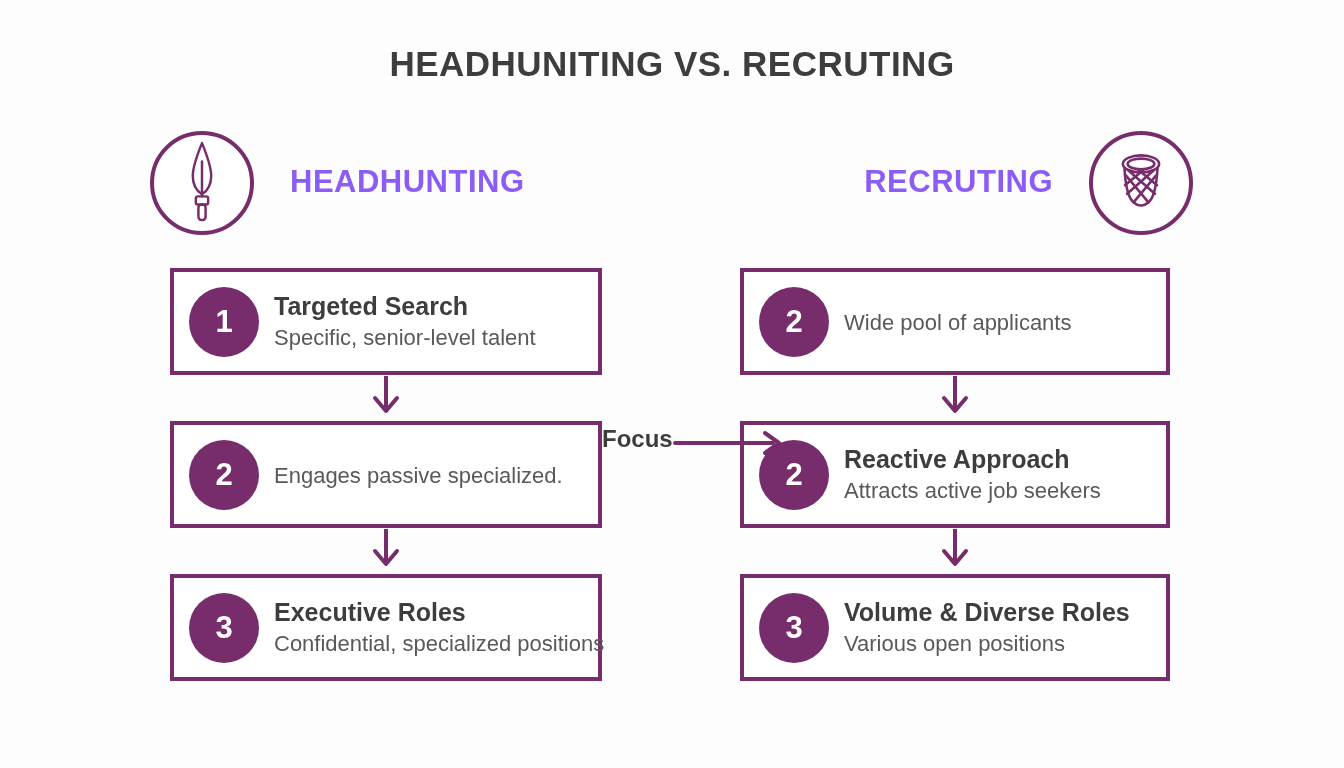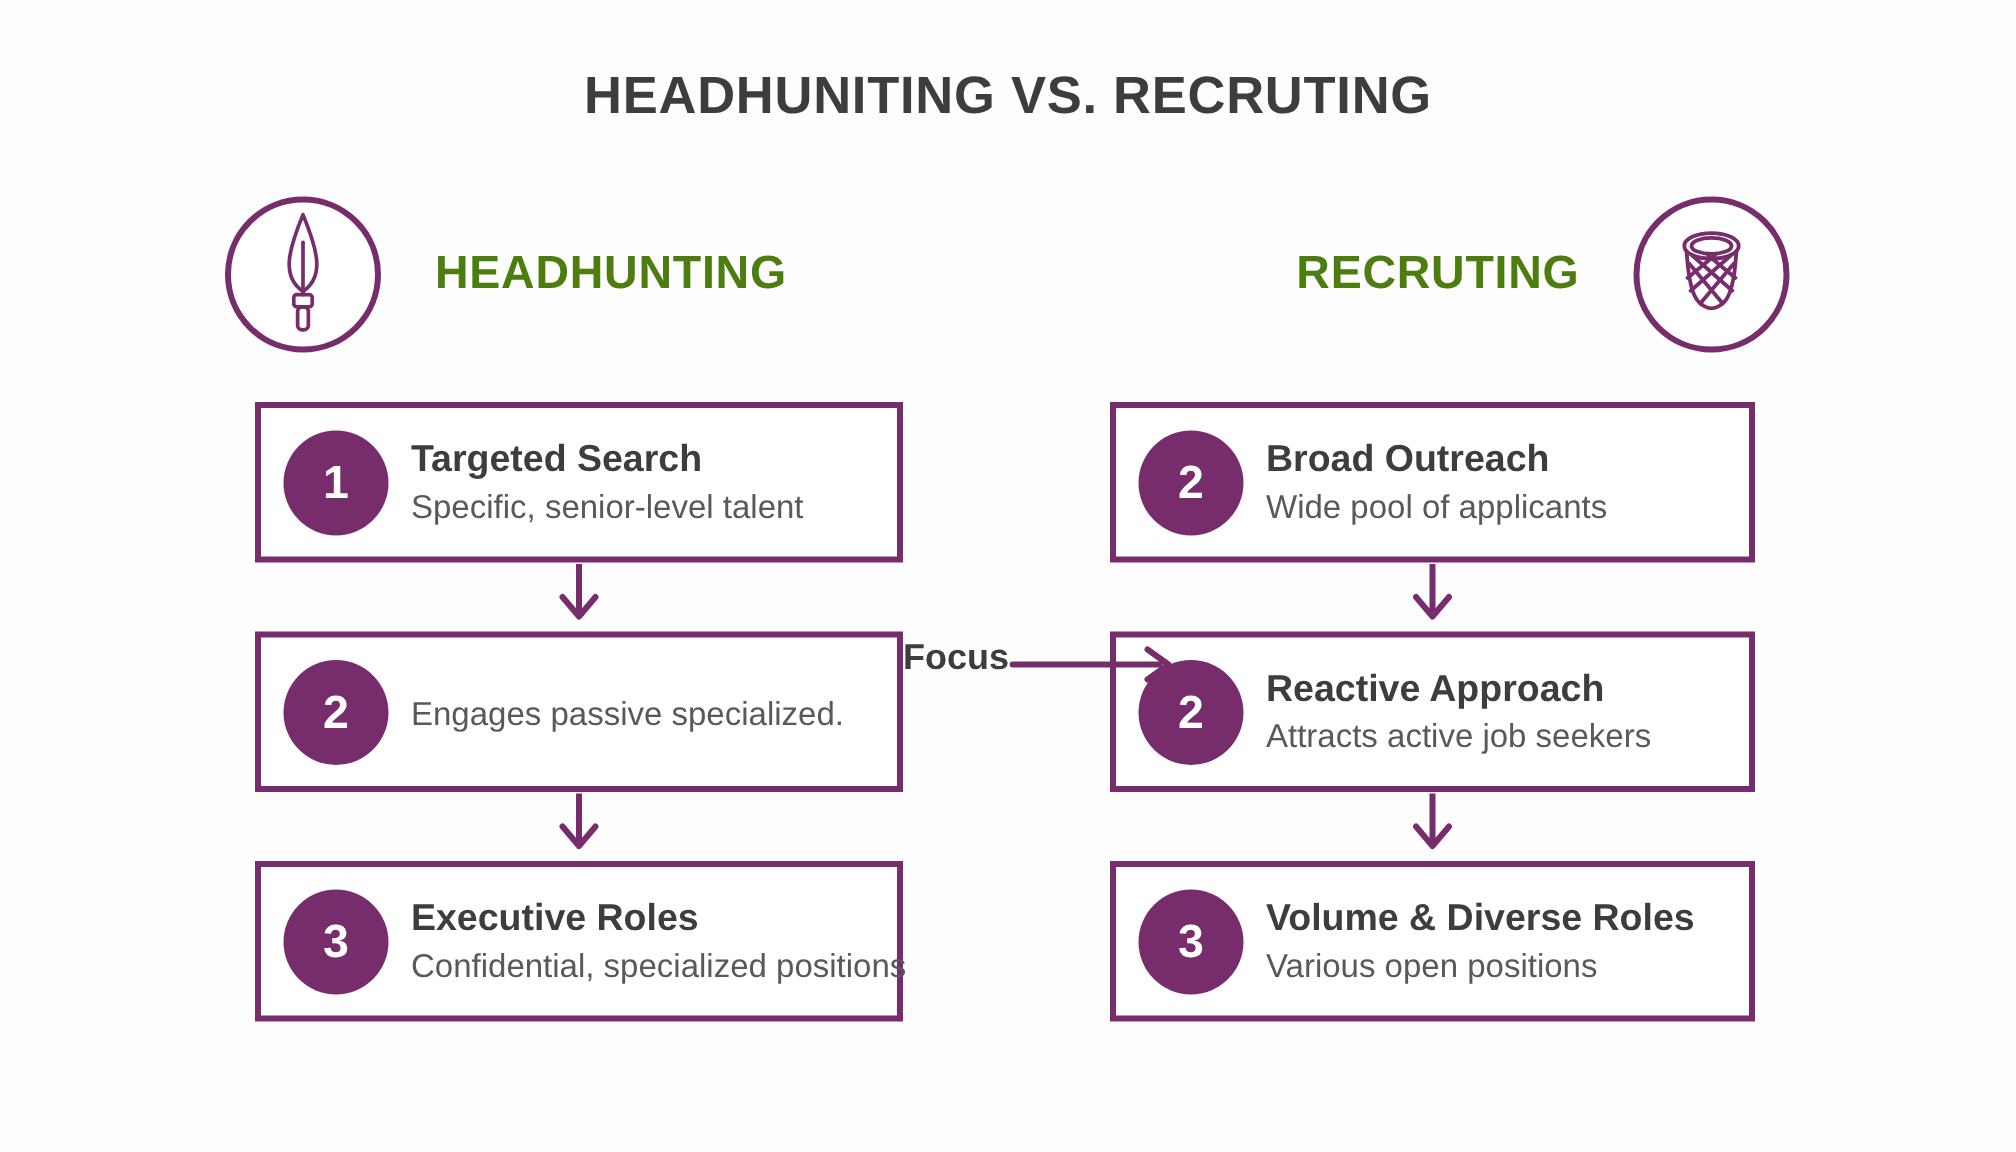--- a/index.html
+++ b/index.html
@@ -25,21 +25,21 @@
   
   .hdr-circle{
     position:absolute;width:104px;height:104px;border-radius:50%;
     border:4px solid var(--accent);background:#fff;
     display:flex;align-items:center;justify-content:center;
   }
   .hdr-circle.left{left:150px;top:131px;}
   .hdr-circle.right{left:1089px;top:131px;}
   .hdr-label{
     position:absolute;top:164px;font-size:31px;font-weight:bold;
-    color:#4d7c0f;letter-spacing:.5px;
+    color:#8b5cf6;letter-spacing:.5px;
   }
   .hdr-label.left{left:290px;}
   .hdr-label.right{right:291px;}
 
   
   .col{position:absolute;top:268px;width:432px;display:flex;flex-direction:column;}
   .col.left{left:170px;}
   .col.right{left:740px;width:430px;}
 
   .step-box{
@@ -143,21 +143,20 @@
         <div class="step-title">Executive Roles</div>
         <div class="step-sub">Confidential, specialized positions</div>
       </div>
     </div>
   </div>
 
   <div class="col right">
     <div class="step-box">
       <div class="num-circle">2</div>
       <div class="step-text">
-        <div class="step-title">Broad Outreach</div>
         <div class="step-sub">Wide pool of applicants</div>
       </div>
     </div>
     <div class="arrow-zone">
         <span class="down-arrow">
       <svg width="30" height="44" viewBox="0 0 30 44">
             <line class="stroke" x1="15" y1="0" x2="15" y2="32"></line>
             <polyline class="stroke" points="4,22 15,35 26,22"></polyline>
           </svg>
     </span>

